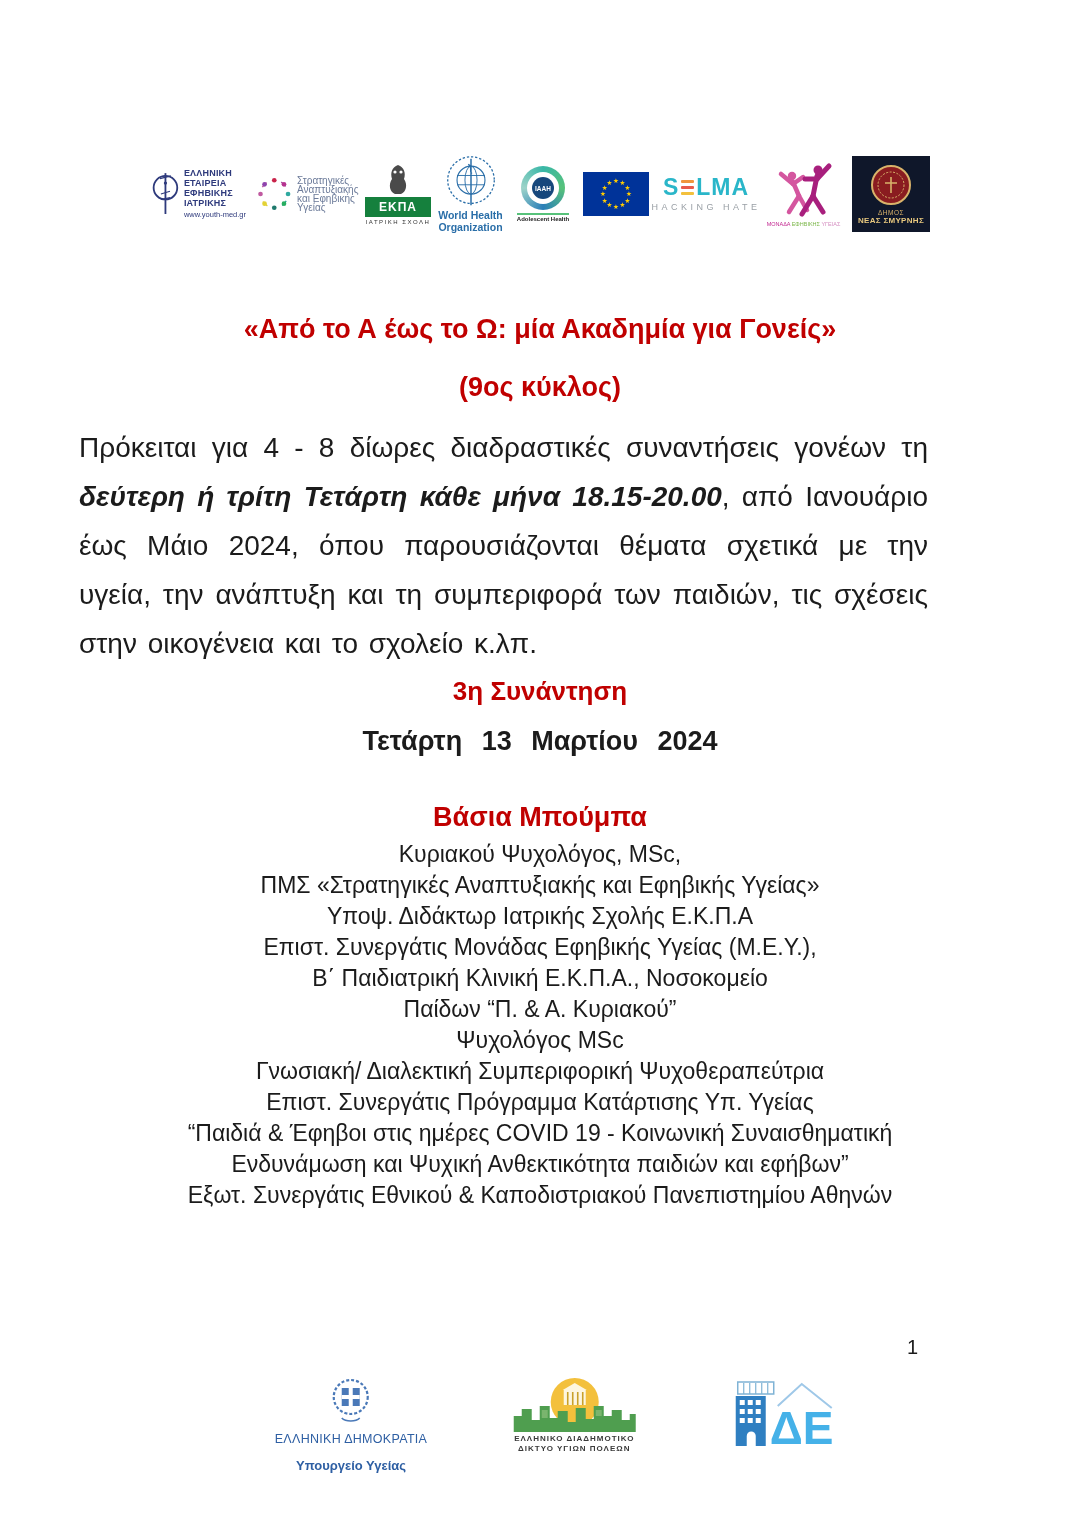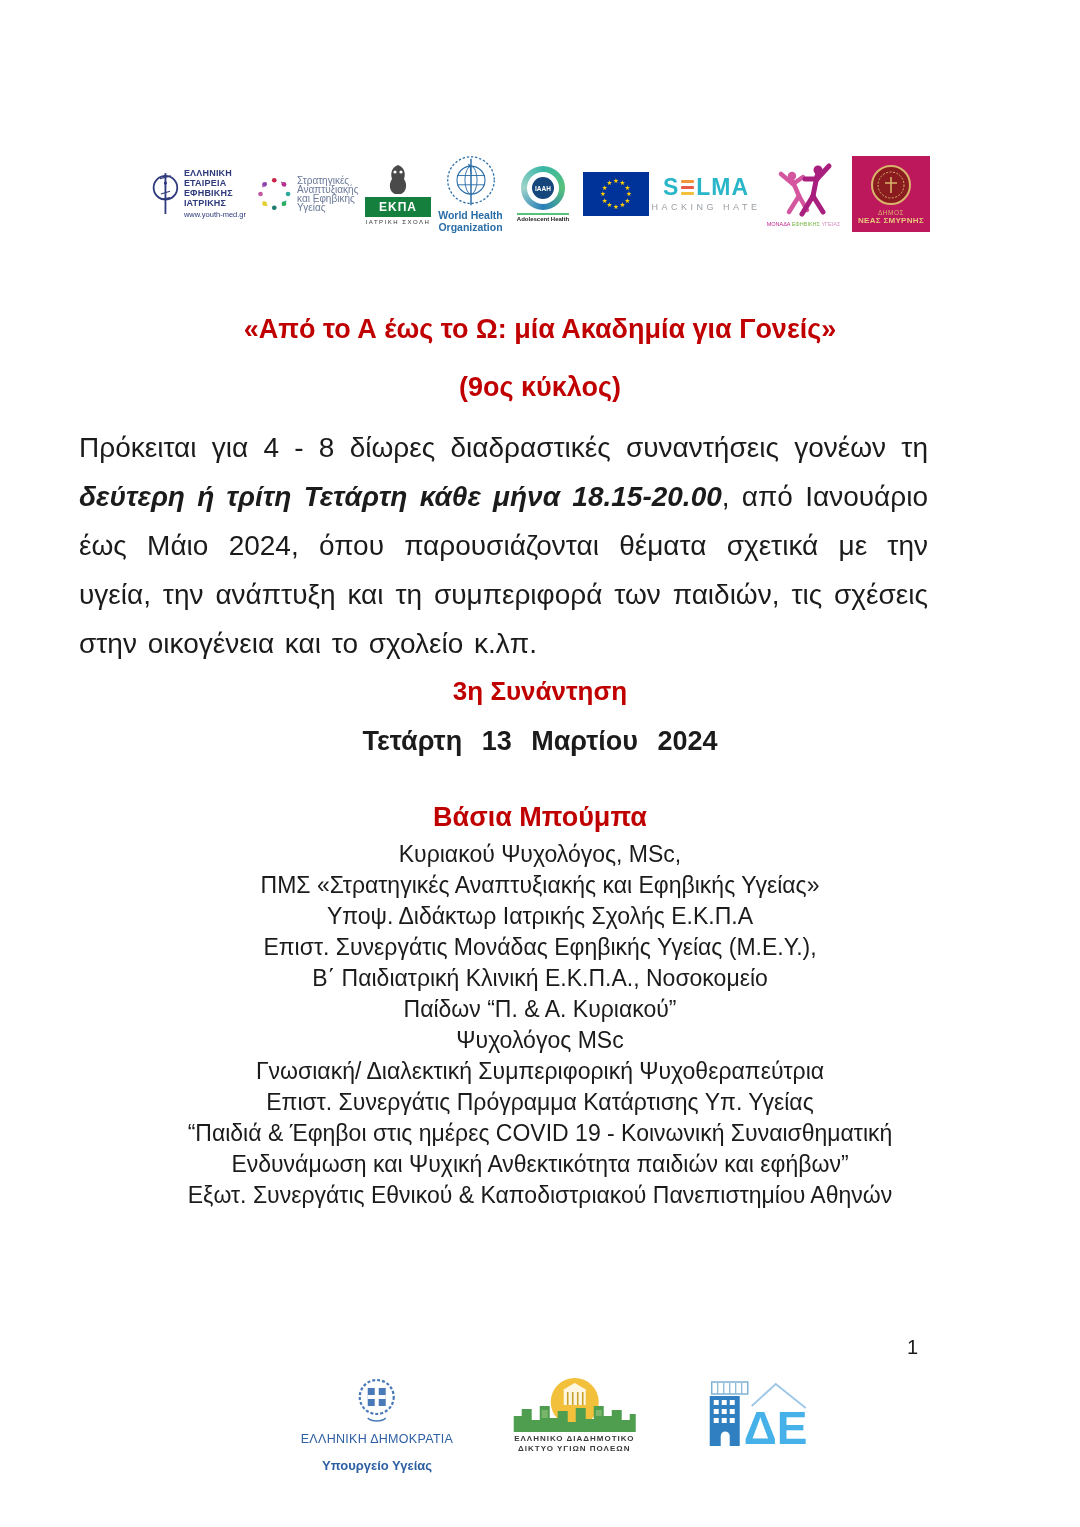--- a/index.html
+++ b/index.html
@@ -52,21 +52,21 @@
   .selma-e i:nth-child(2){background:#e85a4a;}
   .selma-e i:nth-child(3){background:#f3c03c;}
   .selma-sub{font-size:9px;color:#9aa0a6;letter-spacing:3.5px;margin-top:4px;white-space:nowrap;}
   
   .lg-mey{width:80px;}
   .mey-sub{font-size:5.5px;margin-top:1px;white-space:nowrap;}
   .mey-sub .m1{color:#c2258f;}
   .mey-sub .m2{color:#7ab648;}
   .mey-sub .m3{color:#d58ec0;}
   
-  .ns-box{width:78px;height:76px;background:#be185d;display:flex;flex-direction:column;align-items:center;justify-content:center;}
+  .ns-box{width:78px;height:76px;background:#0f172a;display:flex;flex-direction:column;align-items:center;justify-content:center;}
   .ns-line1{font-size:6.5px;color:#d9b36a;margin-top:2px;letter-spacing:.5px;}
   .ns-line2{font-size:8px;font-weight:bold;color:#e8c87e;letter-spacing:.3px;}
   
   .doc-title{
     margin:72px 150px 0 150px;
     text-align:center;font-size:27px;font-weight:bold;color:#C00000;
   }
   .doc-cycle{
     margin:27px 150px 0 150px;
     text-align:center;font-size:27px;font-weight:bold;color:#C00000;
@@ -99,21 +99,21 @@
     font-size:23px;line-height:31px;color:#1b1b1b;
   }
   .page-number{
     position:absolute;top:1336px;right:162px;
     font-size:20px;color:#1b1b1b;
   }
   
   .footer-row{
     position:absolute;top:1376px;left:50%;transform:translateX(-50%);
     margin-left:14px;
-    display:flex;align-items:flex-start;gap:56px;text-align:center;
+    display:flex;align-items:flex-start;gap:82px;text-align:center;
   }
   .flogo{display:flex;flex-direction:column;align-items:center;}
   .gov-line1{font-size:12.5px;color:#2e5fa3;margin-top:4px;letter-spacing:.3px;white-space:nowrap;}
   .gov-line2{font-size:13px;font-weight:bold;color:#2e5fa3;margin-top:12px;white-space:nowrap;}
   .hcn-line{font-size:8px;font-weight:bold;color:#3a3a3a;letter-spacing:1px;line-height:10px;white-space:nowrap;}
 </style>
 </head>
 <body>
 
 <div class="page">

